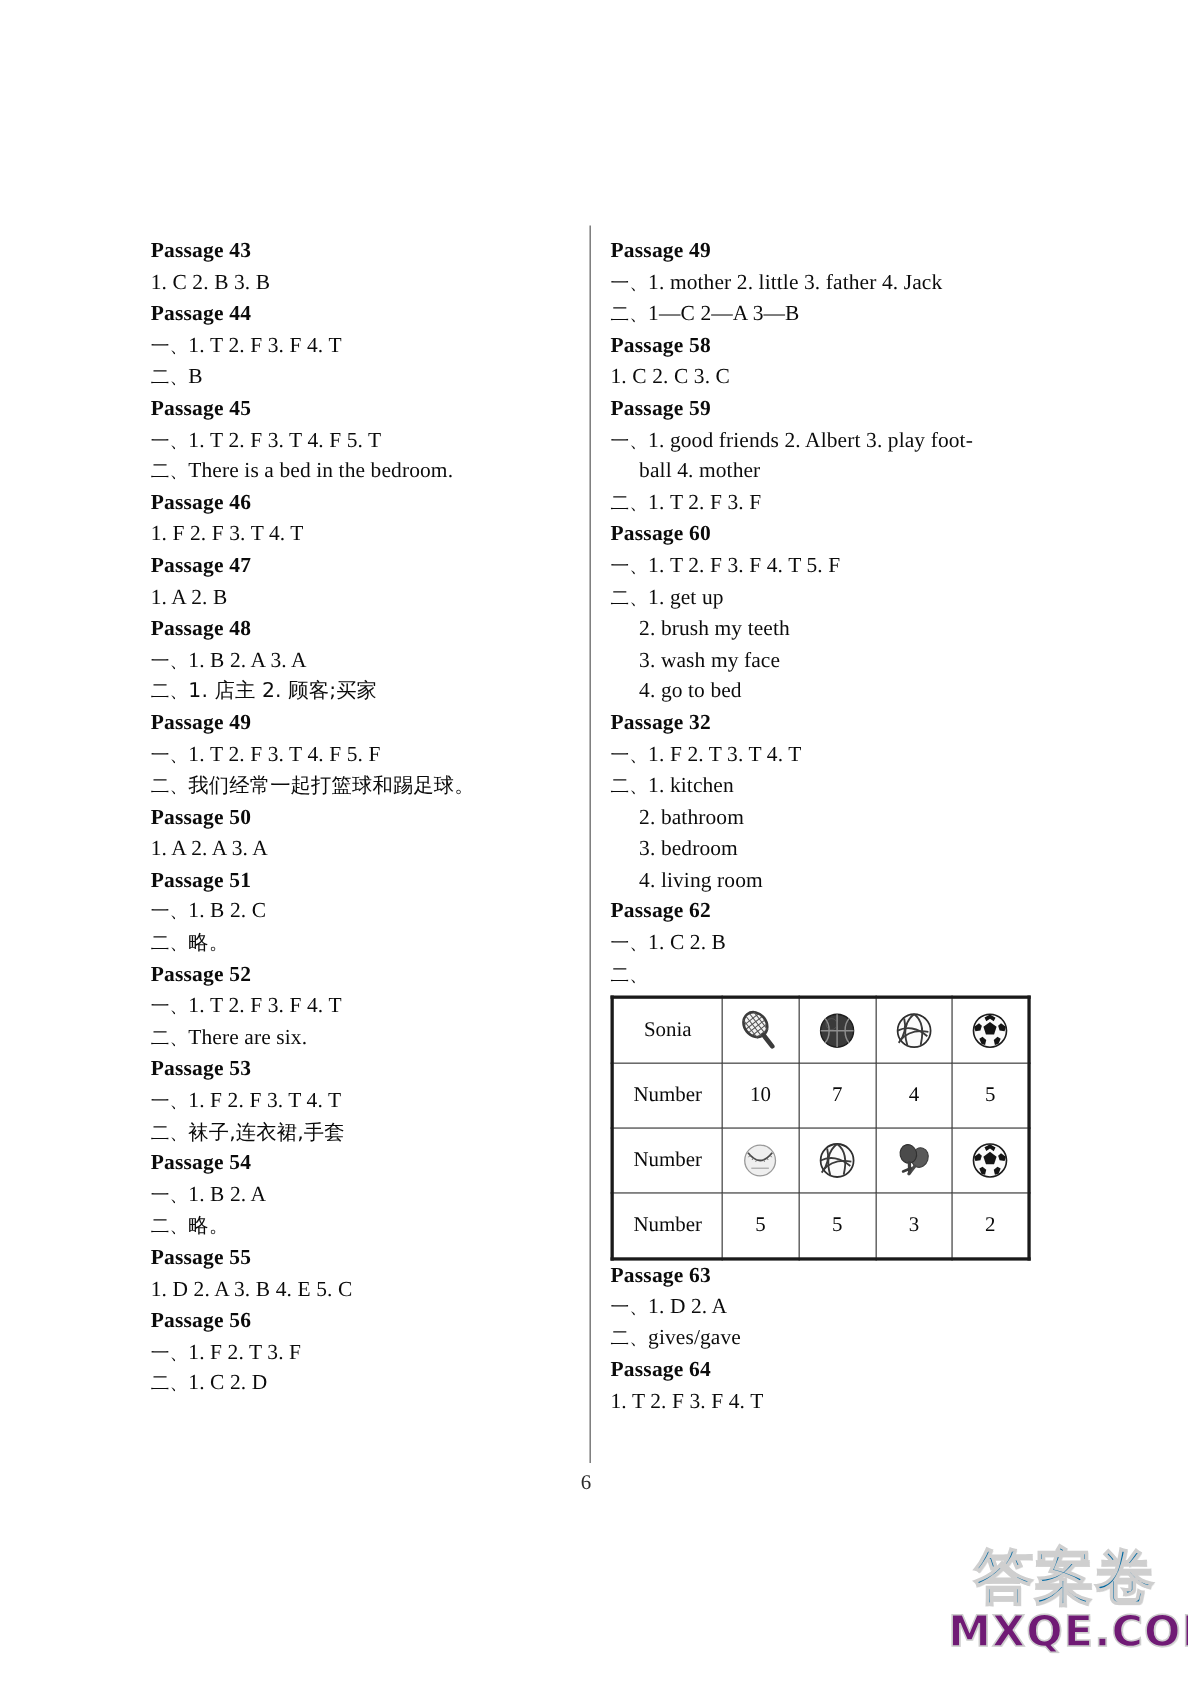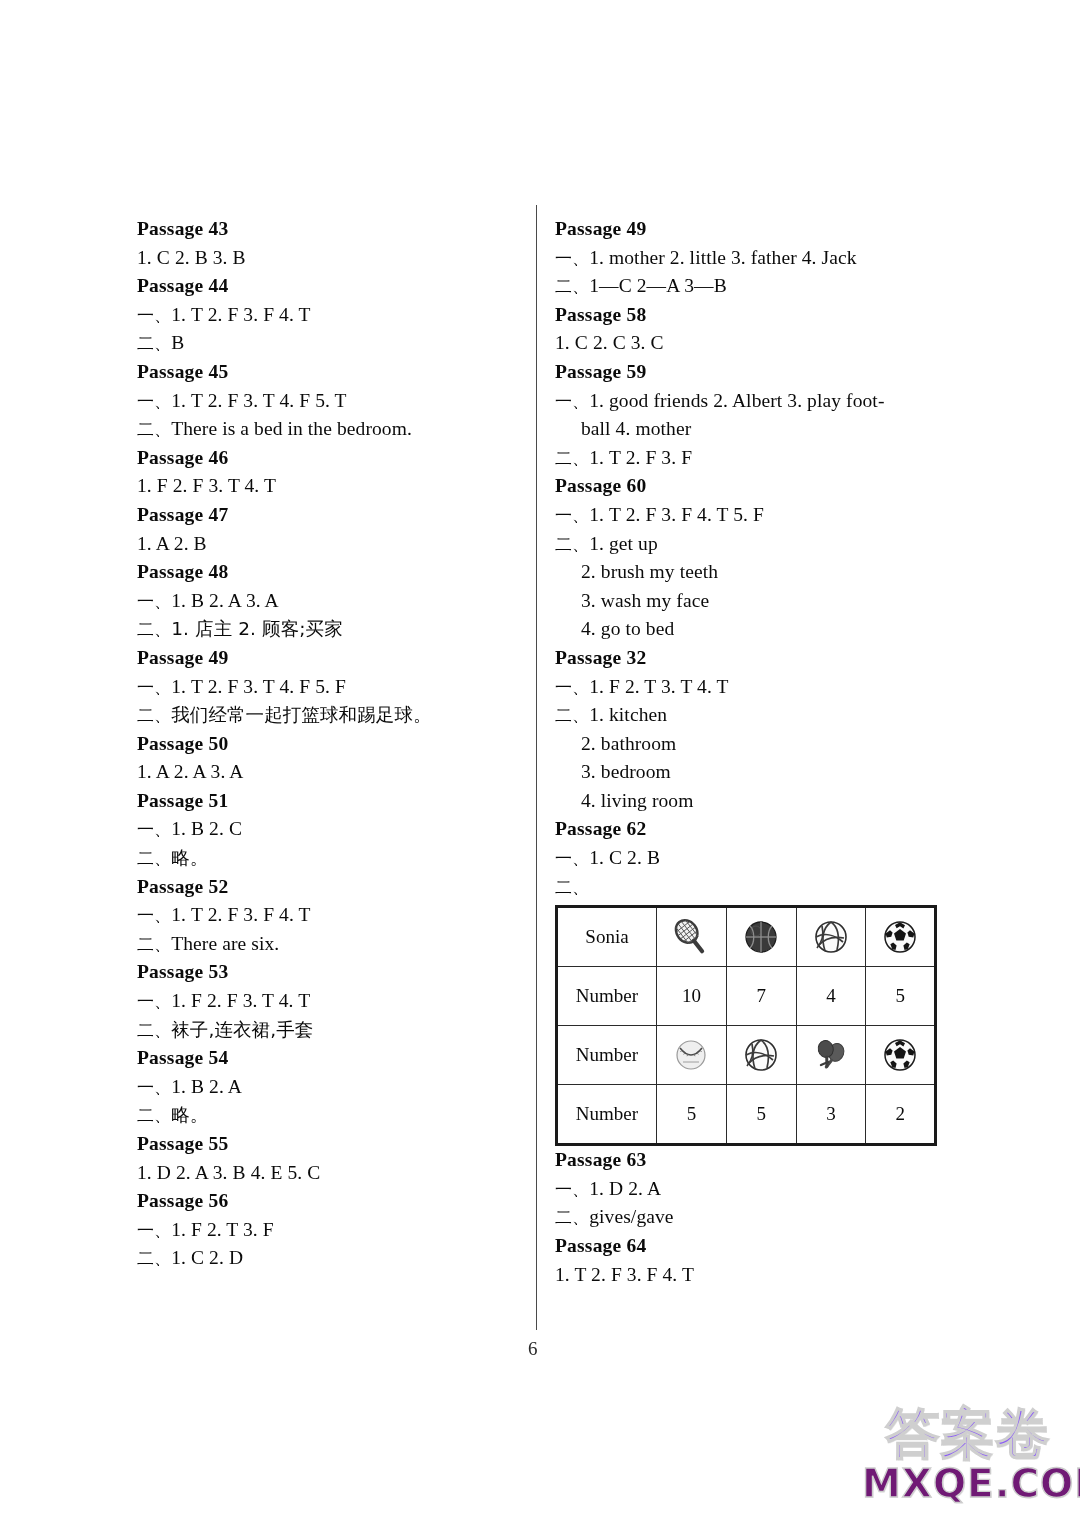--- a/index.html
+++ b/index.html
@@ -101,21 +101,21 @@
     width: 212px;
     height: 118px;
     text-align: center;
     user-select: none;
   }
   #watermark .wm-cn {
     font-family: "DejaVu Sans", "Liberation Sans", sans-serif;
     font-size: 54px;
     font-weight: bold;
     letter-spacing: 1px;
-    color: #8b5cf6;
+    color: #0369a1;
     -webkit-text-stroke: 1.5px #cfcfcf;
     text-shadow: 1px 1px 0 #e6e6e6;
     line-height: 60px;
     text-align: center;
   }
   #watermark .wm-site {
     font-family: "DejaVu Sans", "Liberation Sans", sans-serif;
     font-size: 39px;
     font-weight: bold;
     letter-spacing: 1px;

